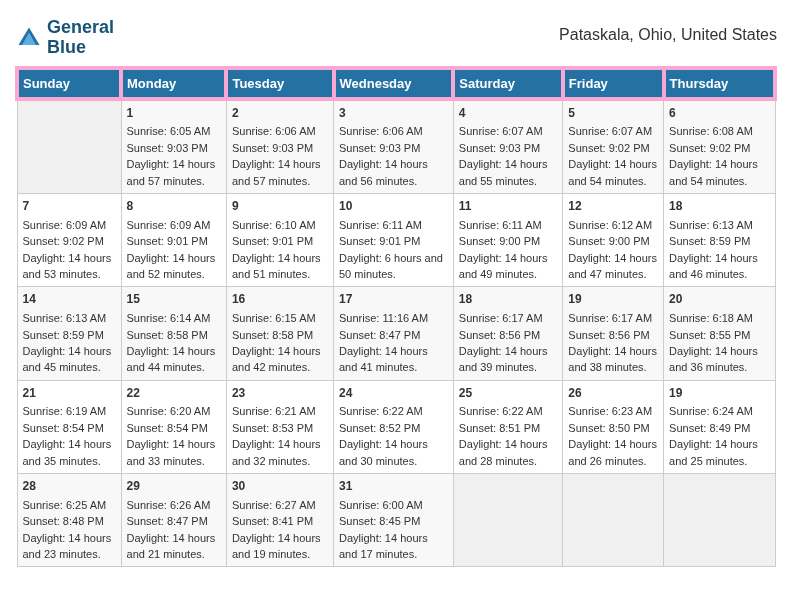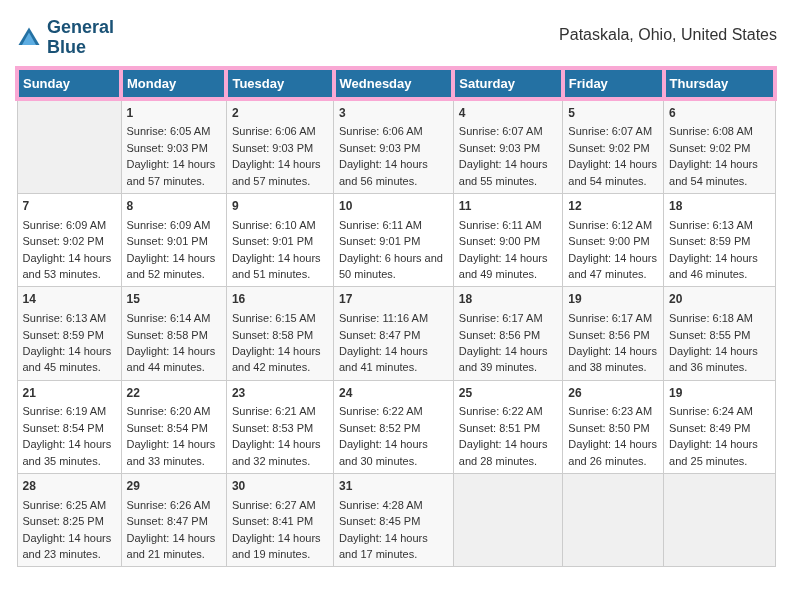--- a/index.html
+++ b/index.html
@@ -236,32 +236,32 @@
 <span class="cell-content">Sunset: 8:50 PM</span><br>
 <span class="cell-content">Daylight: 14 hours and 26 minutes.</span></td>
         <td><span class="day-num">19</span>
 <span class="cell-content">Sunrise: 6:24 AM</span><br>
 <span class="cell-content">Sunset: 8:49 PM</span><br>
 <span class="cell-content">Daylight: 14 hours and 25 minutes.</span></td>
       </tr>
       <tr>
         <td><span class="day-num">28</span>
 <span class="cell-content">Sunrise: 6:25 AM</span><br>
-<span class="cell-content">Sunset: 8:25 PM</span><br>
+<span class="cell-content">Sunset: 8:48 PM</span><br>
 <span class="cell-content">Daylight: 14 hours and 23 minutes.</span></td>
         <td><span class="day-num">29</span>
 <span class="cell-content">Sunrise: 6:26 AM</span><br>
 <span class="cell-content">Sunset: 8:47 PM</span><br>
 <span class="cell-content">Daylight: 14 hours and 21 minutes.</span></td>
         <td><span class="day-num">30</span>
 <span class="cell-content">Sunrise: 6:27 AM</span><br>
 <span class="cell-content">Sunset: 8:41 PM</span><br>
 <span class="cell-content">Daylight: 14 hours and 19 minutes.</span></td>
         <td><span class="day-num">31</span>
-<span class="cell-content">Sunrise: 4:28 AM</span><br>
+<span class="cell-content">Sunrise: 6:00 AM</span><br>
 <span class="cell-content">Sunset: 8:45 PM</span><br>
 <span class="cell-content">Daylight: 14 hours and 17 minutes.</span></td>
         <td class="empty-cell"></td>
         <td class="empty-cell"></td>
         <td class="empty-cell"></td>
       </tr>
     </tbody>
 </table>
 
 </body></html>

